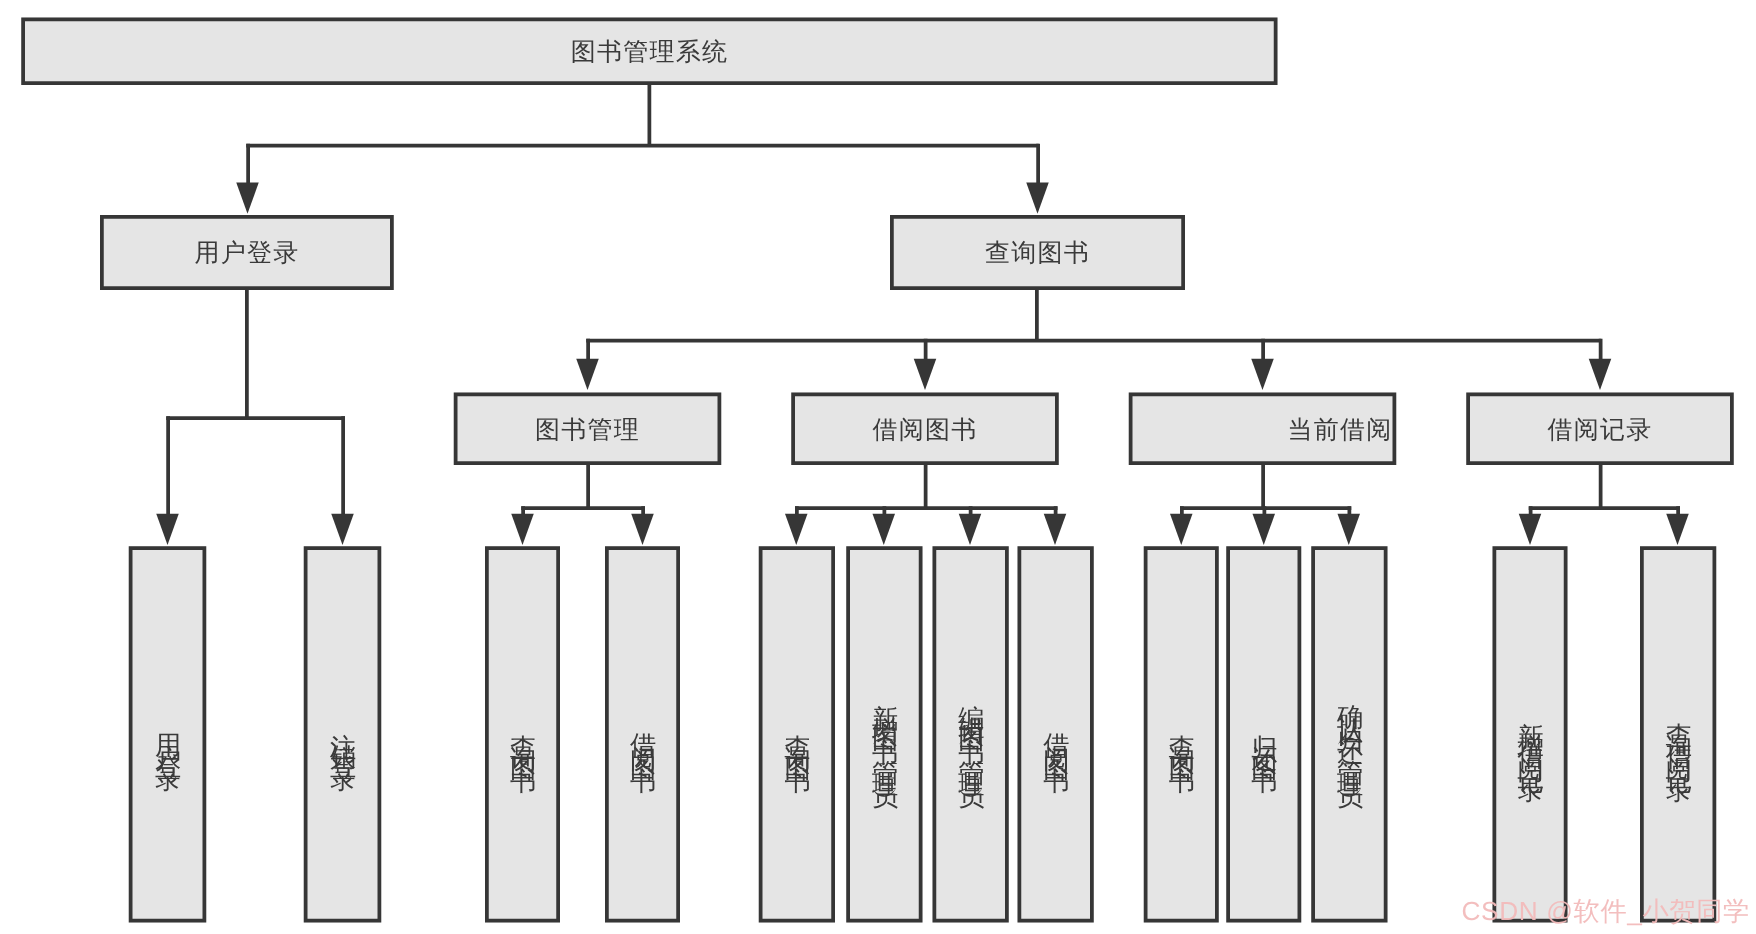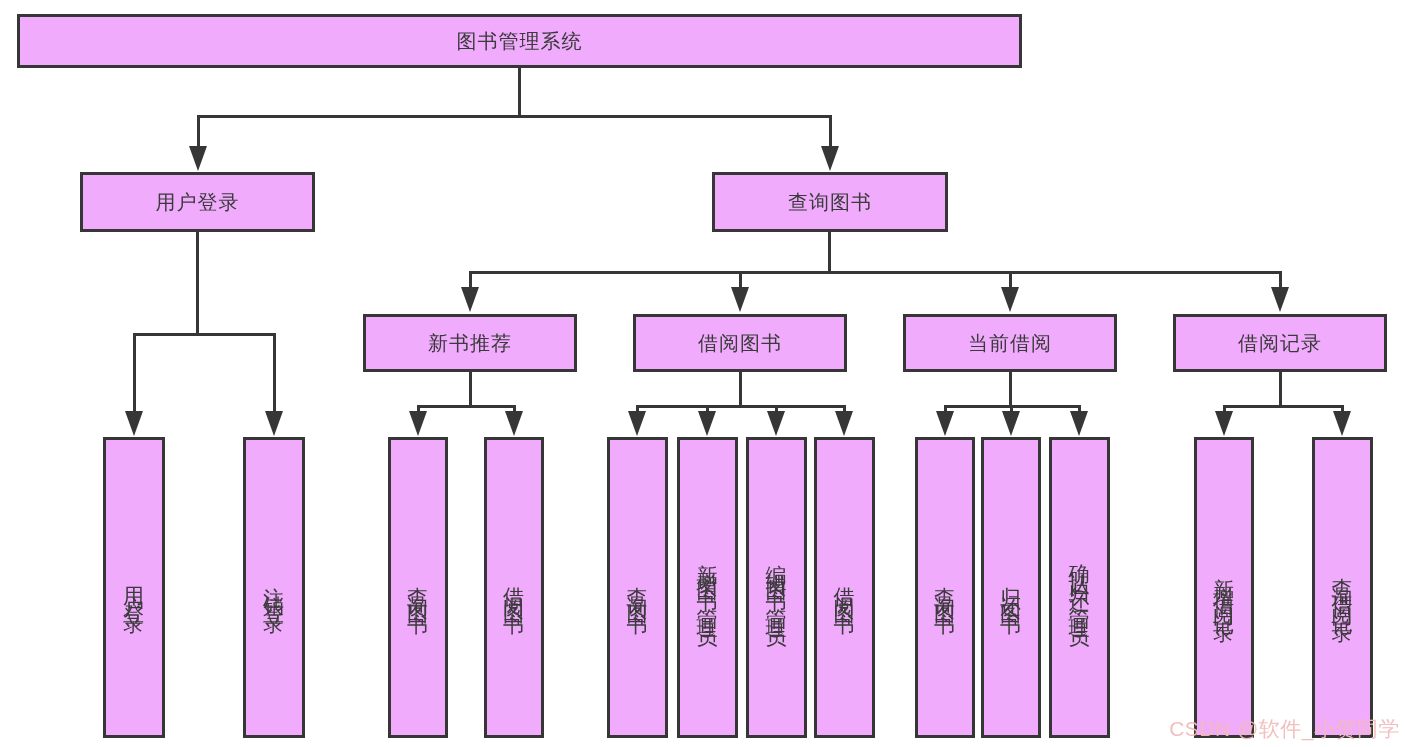--- a/index.html
+++ b/index.html
@@ -8,21 +8,21 @@
     width: 1405px;
     height: 747px;
     background: #ffffff;
     font-family: "Liberation Sans", sans-serif;
     overflow: hidden;
   }
   .box {
     position: absolute;
     box-sizing: border-box;
     border: 3px solid #363636;
-    background: #f0abfc;
+    background: #e5e5e5;
     display: flex;
     align-items: center;
     justify-content: center;
     color: #3a3a3a;
   }
   .hbox { font-size: 20px; letter-spacing: 1px; }
   .vtext {
     writing-mode: vertical-rl;
     text-orientation: mixed;
     font-size: 21px;
@@ -89,26 +89,26 @@
     <div class="arrow" style="left:461px; top:287px;"></div>
     <div class="line" style="left:739px; top:271px; width:3px; height:18px;"></div>
     <div class="arrow" style="left:731px; top:287px;"></div>
     <div class="line" style="left:1009px; top:271px; width:3px; height:18px;"></div>
     <div class="arrow" style="left:1001px; top:287px;"></div>
     <div class="line" style="left:1279px; top:271px; width:3px; height:18px;"></div>
     <div class="arrow" style="left:1271px; top:287px;"></div>
   </div>
 
   <div class="box hbox" style="left:363px; top:314px; width:214px; height:58px;">
-    <span>新书推荐</span>
+    <span>图书管理</span>
   </div>
   <div class="box hbox" style="left:633px; top:314px; width:214px; height:58px;">
     <span>借阅图书</span>
   </div>
-  <div class="box hbox" style="left:903px; top:314px; width:214px; height:58px;">
+  <div class="box hbox" style="left:903px; top:314px; width:214px; height:58px;justify-content:flex-end;">
     <span>当前借阅</span>
   </div>
   <div class="box hbox" style="left:1173px; top:314px; width:214px; height:58px;">
     <span>借阅记录</span>
   </div>
 
   <div>
     <div class="line" style="left:469px; top:372px; width:3px; height:35px;"></div>
     <div class="line" style="left:417px; top:405px; width:99px; height:3px;"></div>
     <div class="line" style="left:417px; top:405px; width:3px; height:10px;"></div>

